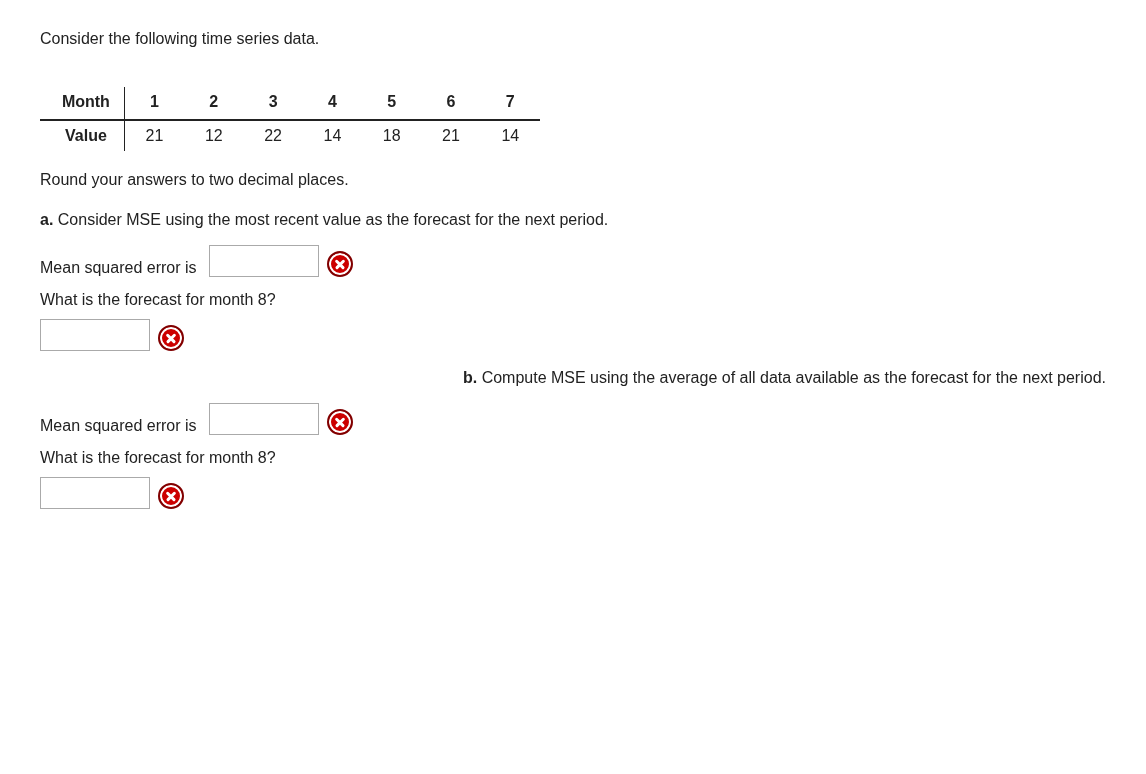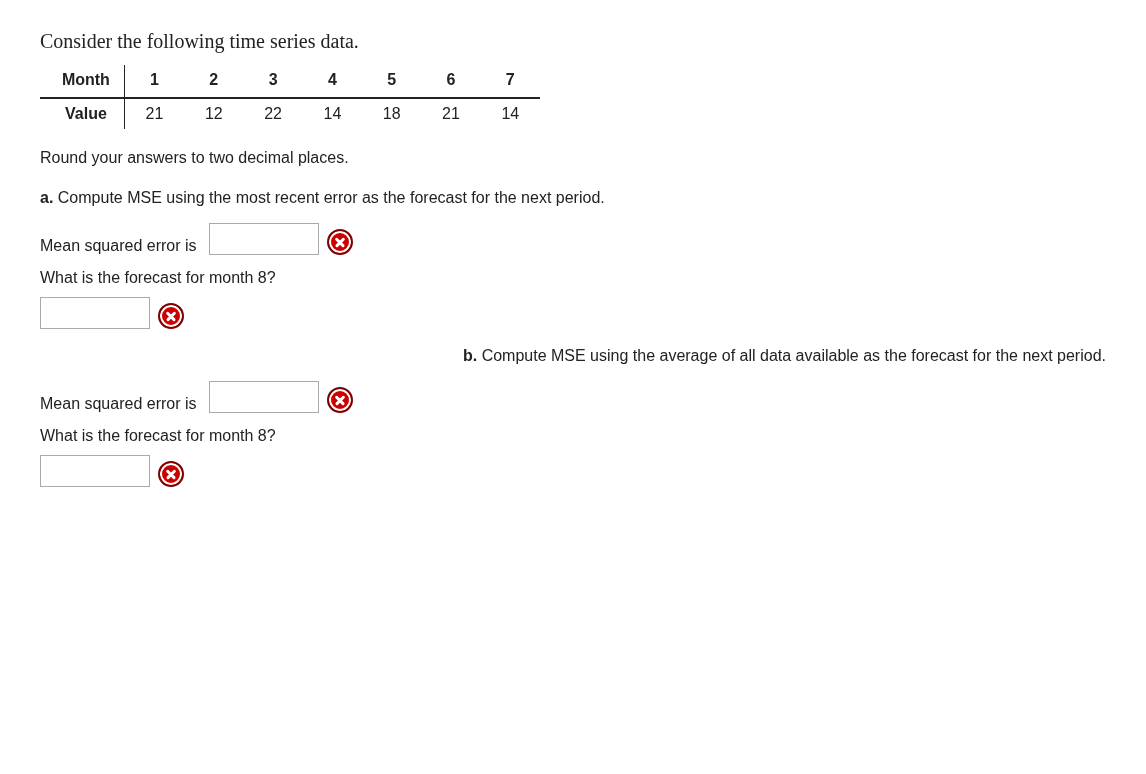--- a/index.html
+++ b/index.html
@@ -12,23 +12,22 @@
       background: #ffffff;
       font-family: Arial, sans-serif;
       font-size: 16px;
       color: #222;
       padding: 30px 40px;
       width: 1146px;
       min-height: 774px;
     }
 
     .intro-text {
-      margin-bottom: 12px;
-      font-size: 20px;
-      font-family: Liberation Serif, serif;
+      margin-bottom: 39px;
+      font-size: 16px;
     }
 
     .data-table {
       border-collapse: collapse;
       margin-bottom: 20px;
       min-width: 500px;
     }
 
     .data-table td {
       padding: 6px 18px;
@@ -161,21 +160,21 @@
       <td>21</td>
       <td>14</td>
     </tr>
   </tbody>
 </table>
 
 <p class="round-note">Round your answers to two decimal places.</p>
 
 <p class="section-label section-spacing">
   <b>a.</b>
-  <span> <span>Compute MSE using the most recent error as the forecast for the next period.</span></span>
+  <span> <span>Consider MSE using the most recent value as the forecast for the next period.</span></span>
 </p>
 
 <div class="input-row">
   <span class="inline-label">Mean squared error is</span>
   <input class="answer-input" type="text" placeholder="" style="">
   <div class="error-icon"></div>
 </div>
 
 <p class="question-text">What is the forecast for month 8?</p>
 

